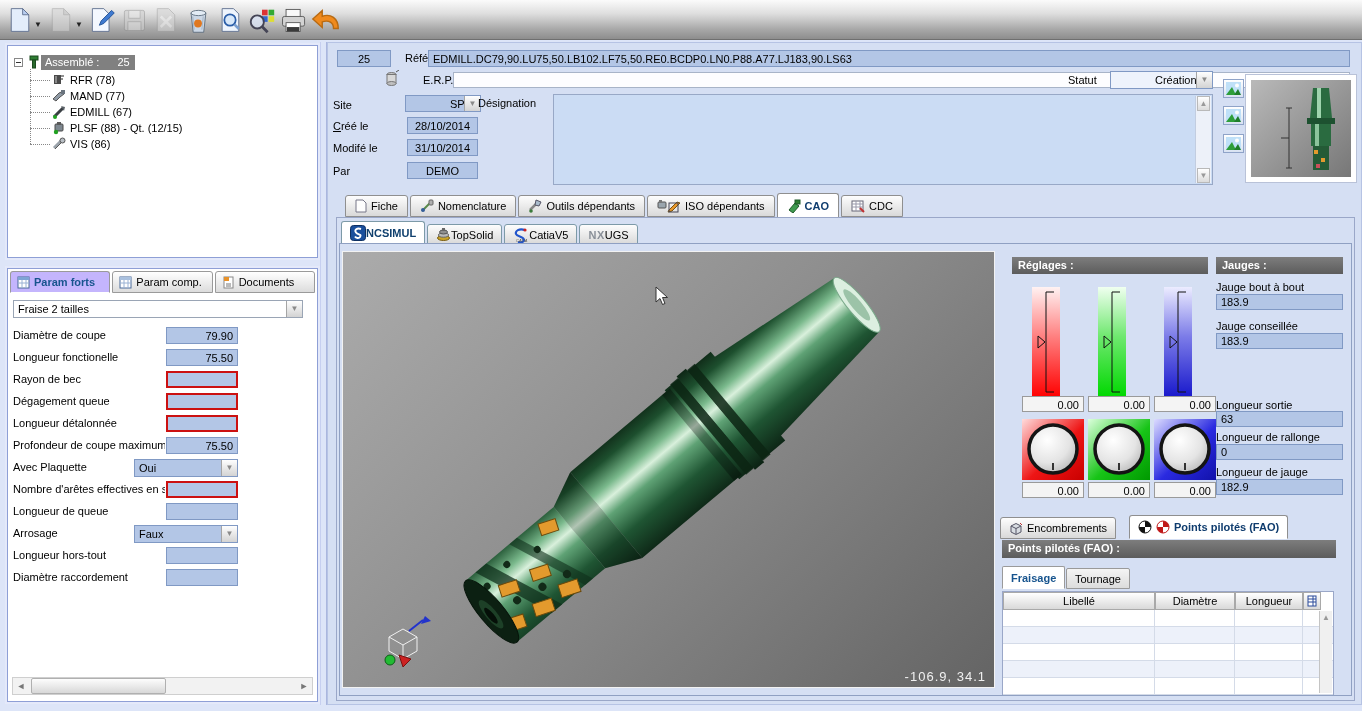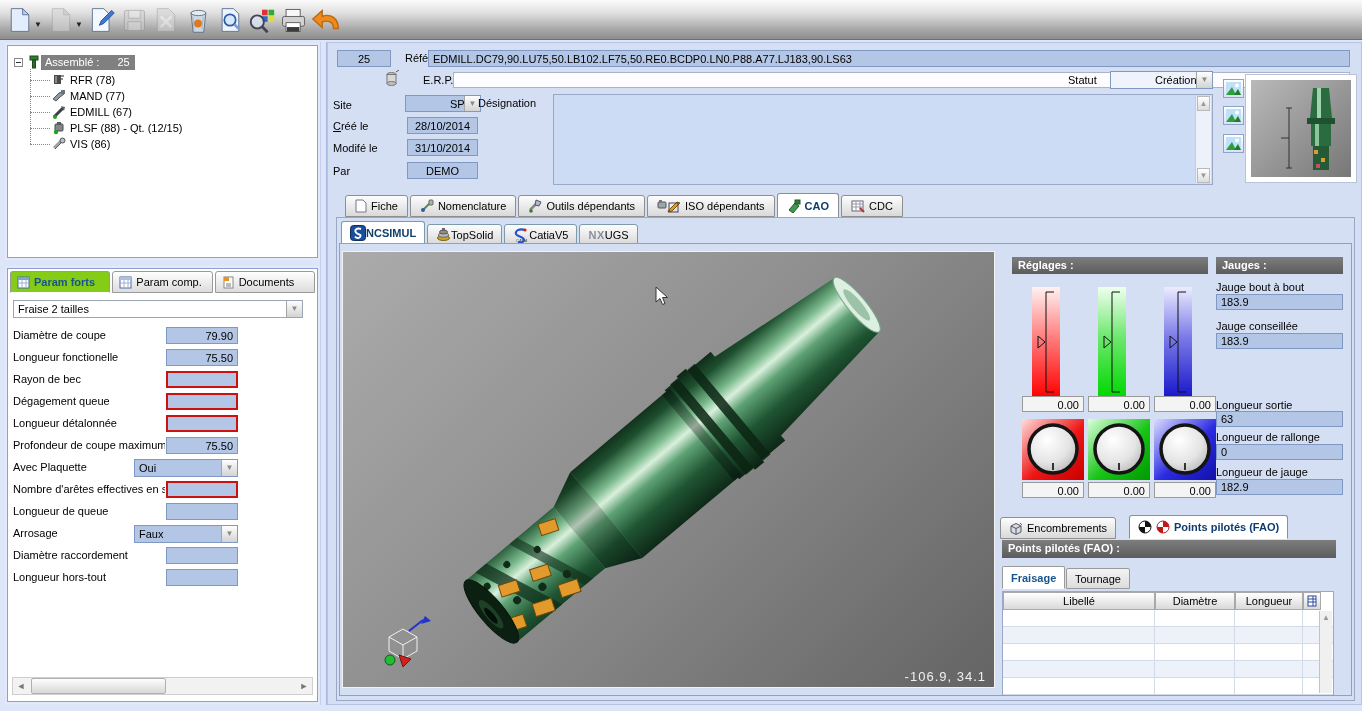--- a/index.html
+++ b/index.html
@@ -27,21 +27,21 @@
   .tree-items::before { content:""; position:absolute; left:-24px; top:-3px; bottom:8px; border-left:1px dotted #888; }
   .tree-item { height:16px; display:flex; align-items:center; position:relative; }
   .tree-item::before { content:""; width:20px; margin-left:-24px; border-top:1px dotted #888; margin-right:2px; }
   .tree-item .ti { margin-right:4px; }
 
   .param-panel { position:absolute; left:7px; top:268px; width:311px; height:434px;
     background:#fff; border:1px solid #8e9fd6; box-shadow:0 0 0 2px #e4e9fa; }
   .ptabs { position:absolute; left:2px; top:2px; right:2px; height:22px; display:flex; gap:2px; }
   .ptab { flex:1; display:flex; align-items:center; gap:4px; padding:0 6px; height:22px;
     background:linear-gradient(#ffffff,#dcdcdc); border:1px solid #9a9a9a; border-radius:3px 3px 0 0; }
-  .ptab.active { background:#84cc16; border-bottom:1px solid #fff; font-weight:bold; color:#17548e; }
+  .ptab.active { background:#c4b5fd; border-bottom:1px solid #fff; font-weight:bold; color:#17548e; }
   .pcombo-top { position:absolute; left:5px; top:31px; width:290px; height:18px; background:#fff;
     border:1px solid #9aa5b5; display:flex; }
   .pcombo-top .val { flex:1; padding:2px 4px; }
   .combo-btn { width:16px; background:linear-gradient(#fefefe,#d3d3d3); border-left:1px solid #a5a5a5;
     color:#8a8a8a; font-size:8px; text-align:center; line-height:16px; }
   #param-rows { position:absolute; left:0; top:56px; right:0; }
   .param-row { position:relative; height:22px; }
   .plabel { position:absolute; left:5px; top:4px; width:152px; white-space:nowrap; overflow:hidden; }
   .pfield { position:absolute; left:158px; top:2px; width:72px; height:17px; background:#b3c6e6;
     border:1px solid #8099c4; text-align:right; padding:2px 4px 0 2px; }
@@ -368,25 +368,25 @@
           <span class="pfield empty"></span>
         </div>
         <div class="param-row">
           <span class="plabel">Arrosage</span>
           <span class="pcombo">
             <span class="val">Faux</span>
             <span class="combo-btn">▼</span>
           </span>
         </div>
         <div class="param-row">
+          <span class="plabel">Longueur hors-tout</span>
+          <span class="pfield empty"></span>
+        </div>
+        <div class="param-row">
           <span class="plabel">Diamètre raccordement</span>
-          <span class="pfield empty"></span>
-        </div>
-        <div class="param-row">
-          <span class="plabel">Longueur hors-tout</span>
           <span class="pfield empty"></span>
         </div>
       </div>
     <div class="hscroll">
       <span class="harrow">◄</span>
       <span class="hthumb"></span>
       <span class="harrow" style="margin-left:auto">►</span>
     </div>
   </div>
 

